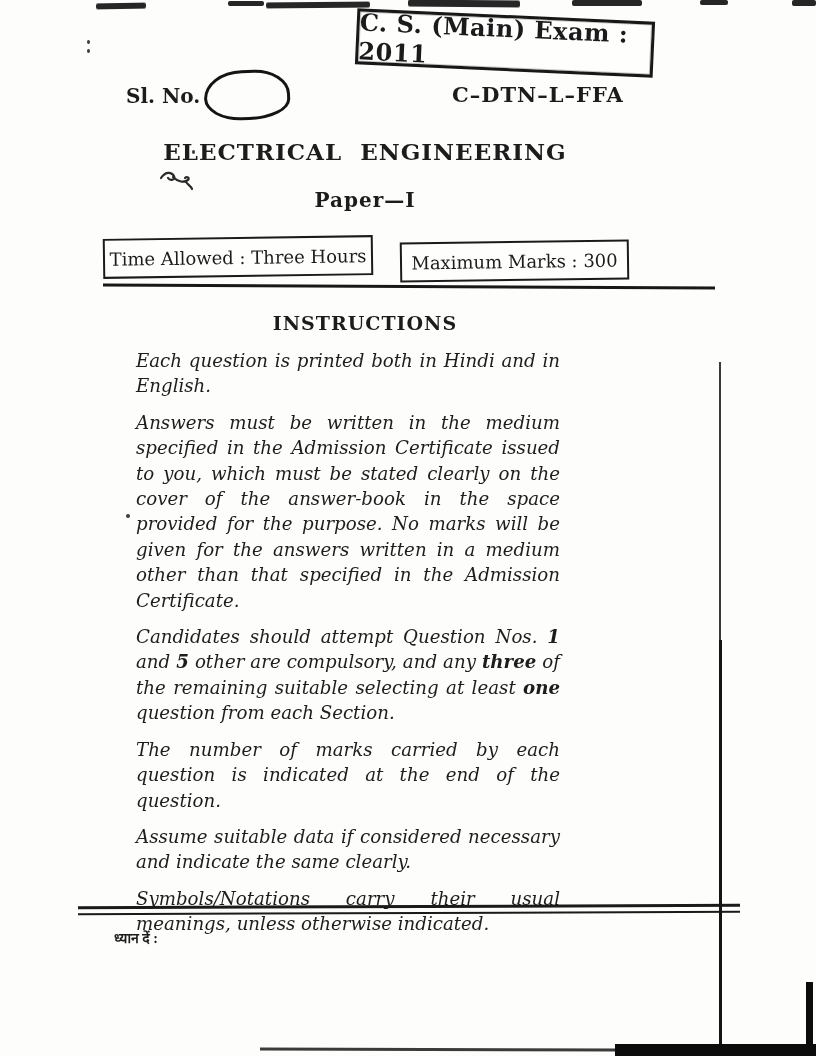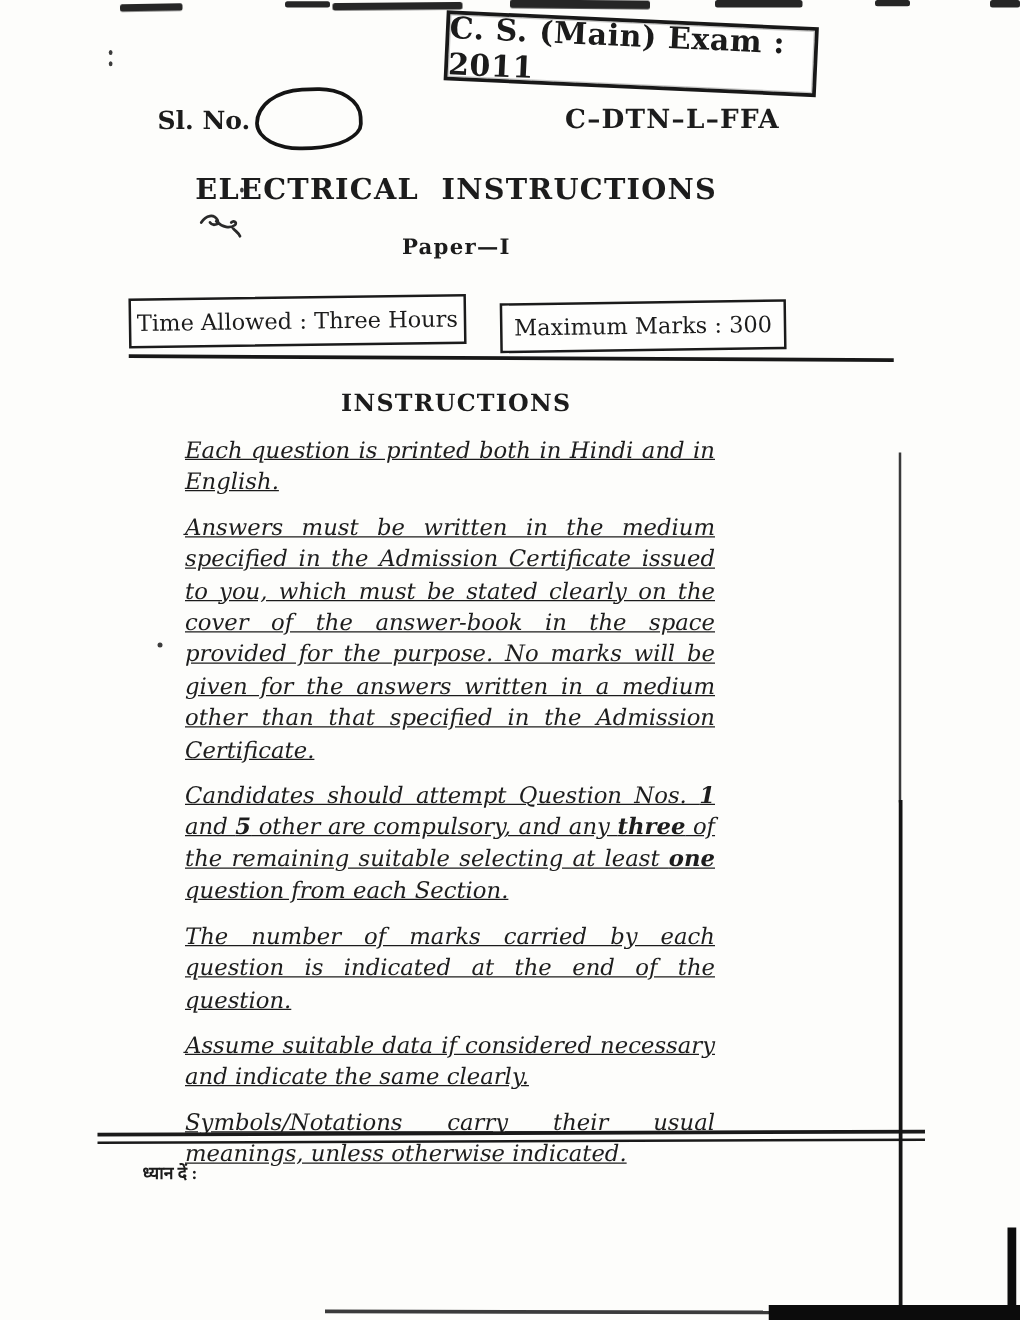--- a/index.html
+++ b/index.html
@@ -29,34 +29,34 @@
   .oval{
     position:absolute;left:204px;top:70px;width:80px;height:44px;
     border:3px solid #141414;
     border-radius:50% 46% 54% 48% / 62% 56% 44% 50%;
     transform:rotate(-2deg);
   }
   .code{position:absolute;left:452px;top:82px;font-weight:bold;font-size:21px;letter-spacing:1px;}
   .title{position:absolute;left:100px;top:138px;width:530px;text-align:center;
     font-weight:bold;font-size:23px;letter-spacing:1px;word-spacing:9px;}
   .paperno{position:absolute;left:100px;top:188px;width:530px;text-align:center;
-    font-weight:bold;font-size:17px;letter-spacing:1px;}
+    font-weight:bold;font-size:20px;letter-spacing:1px;}
   .scribble{position:absolute;left:158px;top:168px;}
   .infobox{
     position:absolute;border:2px solid #1b1b1b;height:36px;
     display:flex;align-items:center;justify-content:center;
     font-size:18px;transform:rotate(-0.8deg);background:rgba(255,255,255,.5);
   }
   .box-time{left:103px;top:237px;width:266px;}
   .box-marks{left:400px;top:241px;width:225px;}
   .rule-thick{position:absolute;left:103px;top:285px;width:612px;height:3px;background:#181818;transform:rotate(0.3deg);}
   
   .ins-head{position:absolute;left:100px;top:312px;width:530px;text-align:center;
     font-weight:bold;font-size:19px;letter-spacing:1px;}
-  .ins-body{position:absolute;left:148px;top:348px;width:424px;text-decoration:underline;}
+  .ins-body{position:absolute;left:136px;top:348px;width:424px;}
   .ins-body p{
     margin:0 0 11px 0;font-style:italic;font-size:18.2px;line-height:25.4px;
     text-align:justify;color:#1d1d1d;
   }
   .ins-body p b{font-weight:bold;}
   
   .dbl-rule{position:absolute;left:78px;top:905px;width:662px;height:4px;
     border-top:3px solid #1a1a1a;border-bottom:2px solid #1a1a1a;transform:rotate(-0.2deg);}
   .foot-label{position:absolute;left:114px;top:928px;font-weight:bold;font-size:14px;
     font-family:"Liberation Serif","DejaVu Sans",serif;}
@@ -86,21 +86,21 @@
   <div class="speck" style="left:126px;top:514px;width:4px;height:4px;"></div>
 
   <div class="stamp">
     <span>C. S. (Main) Exam : 2011</span>
   </div>
 
   <div class="slno">Sl. No.</div>
   <div class="oval"></div>
   <div class="code">C–DTN–L–FFA</div>
 
-  <div class="title">ELECTRICAL INSTRUCTIONS</div>
+  <div class="title">ELECTRICAL ENGINEERING</div>
   <div class="scribble">
     <svg width="38" height="24" viewBox="0 0 38 24">
       <path d="M3 10 C7 4, 13 3, 16 8 C18 12, 12 13, 10 10 M15 9 C20 14, 26 15, 30 12 C32 10, 29 8, 27 10 M28 14 c2 3, 5 4, 6 7" fill="none" stroke="#2a2a2a" stroke-width="2.2" stroke-linecap="round"></path>
     </svg>
   </div>
   <div class="paperno">Paper—I</div>
 
   <div class="infobox box-time">
     <span>Time Allowed : Three Hours</span>
   </div>

